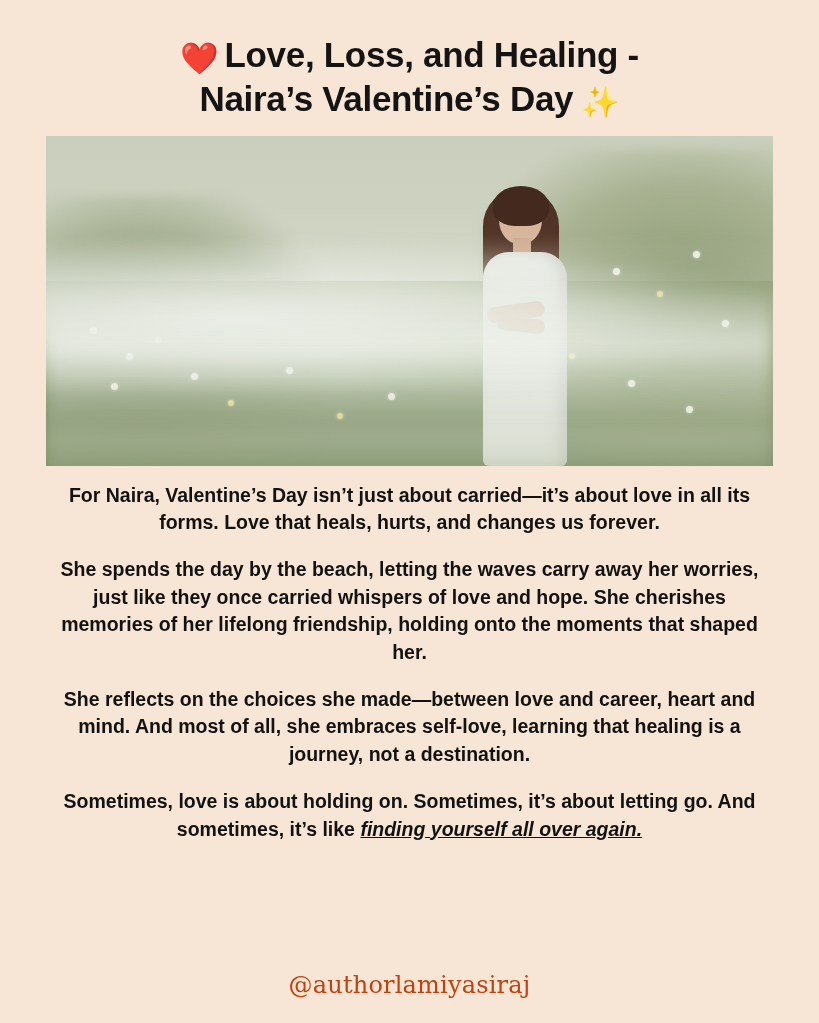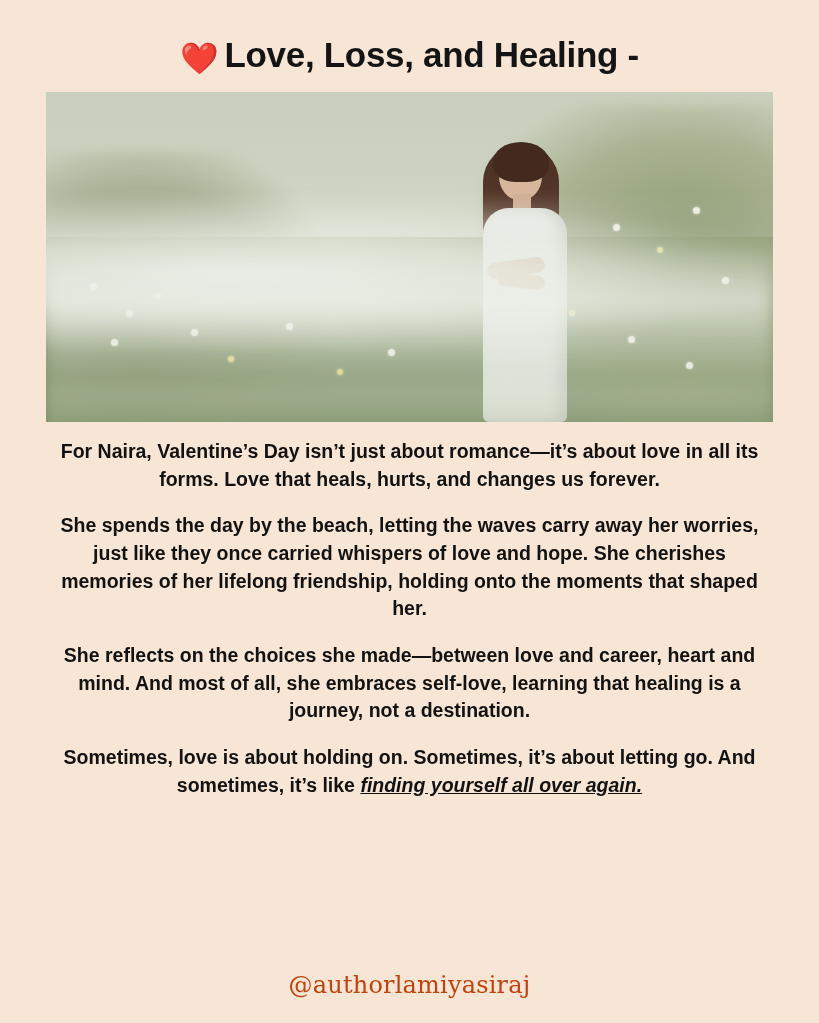--- a/index.html
+++ b/index.html
@@ -200,20 +200,23 @@
   }
 </style>
 </head>
 <body>
 
 <div class="poster">
 
   <div class="title-block">
     <span class="title-line">
       <span class="emoji heart-emoji">❤️</span><span>Love, Loss, and Healing -</span>
+    </span>
+    <span class="title-line">
+      <span>Naira’s Valentine’s Day</span><span class="emoji sparkle-emoji">✨</span>
     </span>
   </div>
 
   <div class="photo-wrap">
     <div class="photo">
       <div class="sky"></div>
       <div class="field"></div>
       <div class="bush-left"></div>
       <div class="bush-right"></div>
 
@@ -244,20 +247,20 @@
         <div class="arm2"></div>
       </div>
 
       <div class="fog"></div>
       <div class="fog2"></div>
       <div class="fog-bottom"></div>
     </div>
   </div>
 
   <div class="body-copy">
-    <p>For Naira, Valentine’s Day isn’t just about romance—it’s about love in all its forms. Love that heals, hurts, and changes us forever.</p>
+    <p>For Naira, Valentine’s Day isn’t just about carried—it’s about love in all its forms. Love that heals, hurts, and changes us forever.</p>
     <p>She spends the day by the beach, letting the waves carry away her worries, just like they once carried whispers of love and hope. She cherishes memories of her lifelong friendship, holding onto the moments that shaped her.</p>
     <p>She reflects on the choices she made—between love and career, heart and mind. And most of all, she embraces self-love, learning that healing is a journey, not a destination.</p>
     <p><span>Sometimes, love is about holding on. Sometimes, it’s about letting go. And sometimes, it’s like </span><u>finding yourself all over again.</u></p>
   </div>
 
   <div class="handle">@authorlamiyasiraj</div>
 </div>
 
 </body></html>

